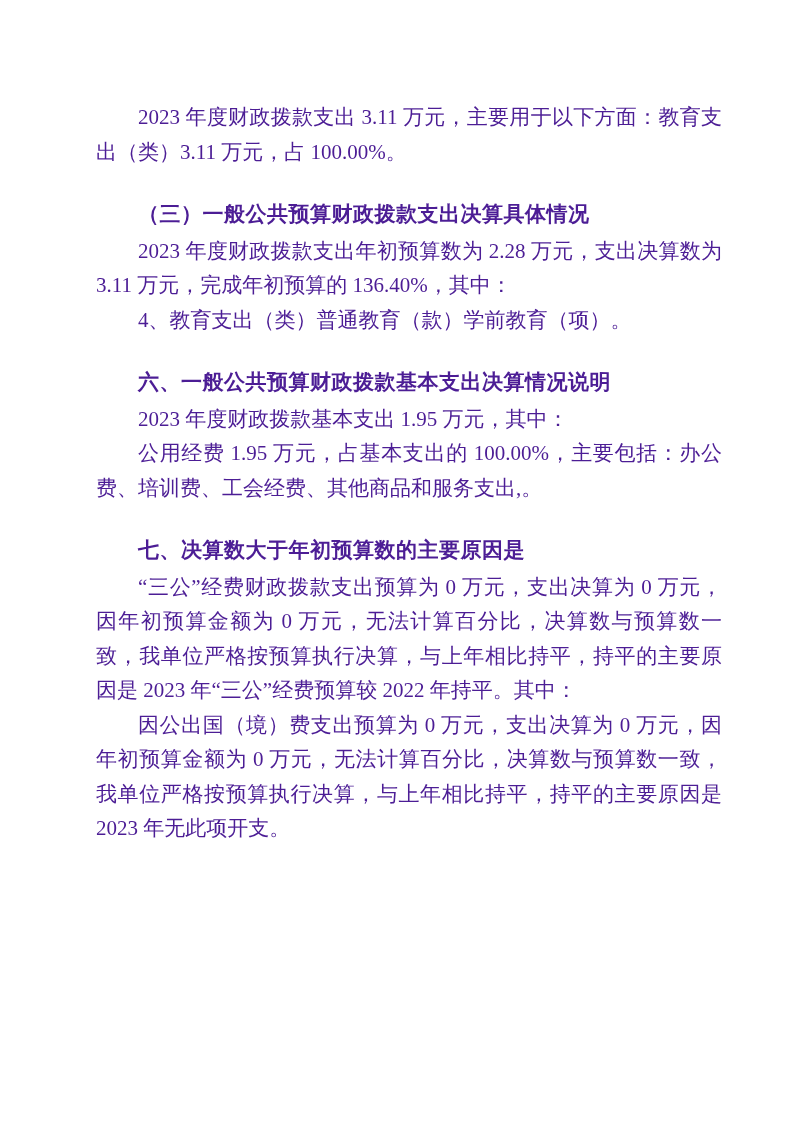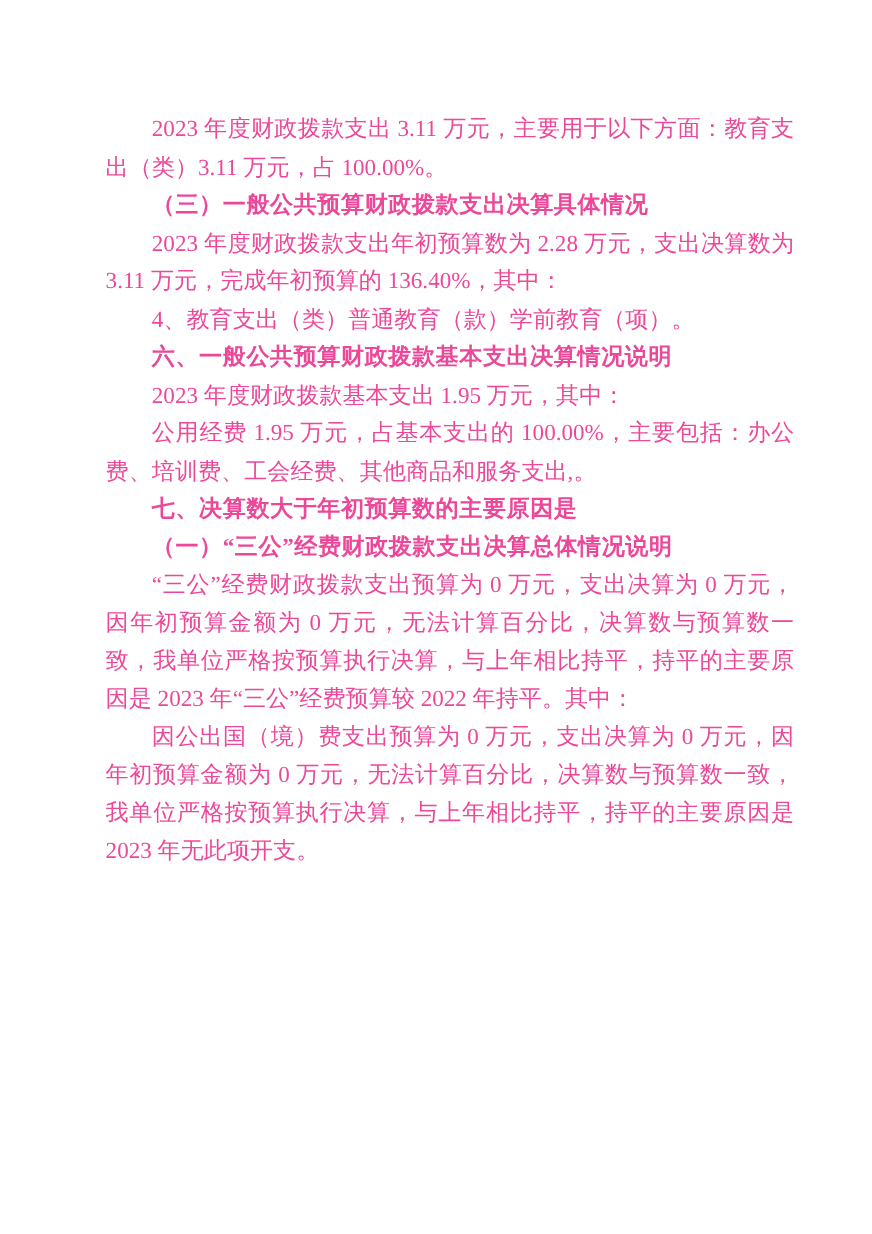--- a/index.html
+++ b/index.html
@@ -10,48 +10,48 @@
   .page {
     position: relative;
     width: 793px;
     height: 1122px;
     margin: 0 auto;
     background: #ffffff;
     overflow: hidden;
   }
   .content {
     padding: 100px 71px 0 96px;
-    color: #ec4899;
+    color: #4c1d95;
     font-size: 21px;
     line-height: 34.5px;
   }
   p.body-para {
     text-indent: 2em;
     text-align: justify;
     font-family: "Liberation Serif", "DejaVu Serif", serif;
     font-weight: 400;
   }
   p.heading-para {
     text-indent: 2em;
     text-align: left;
-    font-family: Liberation Serif, serif;
+    font-family: Liberation Mono, monospace;
     font-weight: 700;
     letter-spacing: 0.5px;
+    margin-top: 30px;
   }
 </style>
 </head>
 <body>
 
 <div class="page">
   <div class="content">
     <p class="body-para">2023 年度财政拨款支出 3.11 万元，主要用于以下方面：教育支出（类）3.11 万元，占 100.00%。</p>
     <p class="heading-para">（三）一般公共预算财政拨款支出决算具体情况</p>
     <p class="body-para">2023 年度财政拨款支出年初预算数为 2.28 万元，支出决算数为 3.11 万元，完成年初预算的 136.40%，其中：</p>
     <p class="body-para">4、教育支出（类）普通教育（款）学前教育（项）。</p>
     <p class="heading-para">六、一般公共预算财政拨款基本支出决算情况说明</p>
     <p class="body-para">2023 年度财政拨款基本支出 1.95 万元，其中：</p>
     <p class="body-para">公用经费 1.95 万元，占基本支出的 100.00%，主要包括：办公费、培训费、工会经费、其他商品和服务支出,。</p>
     <p class="heading-para">七、决算数大于年初预算数的主要原因是</p>
-    <p class="heading-para">（一）“三公”经费财政拨款支出决算总体情况说明</p>
     <p class="body-para">“三公”经费财政拨款支出预算为 0 万元，支出决算为 0 万元，因年初预算金额为 0 万元，无法计算百分比，决算数与预算数一致，我单位严格按预算执行决算，与上年相比持平，持平的主要原因是 2023 年“三公”经费预算较 2022 年持平。其中：</p>
     <p class="body-para">因公出国（境）费支出预算为 0 万元，支出决算为 0 万元，因年初预算金额为 0 万元，无法计算百分比，决算数与预算数一致，我单位严格按预算执行决算，与上年相比持平，持平的主要原因是 2023 年无此项开支。</p>
   </div>
 </div>
 
 </body></html>

